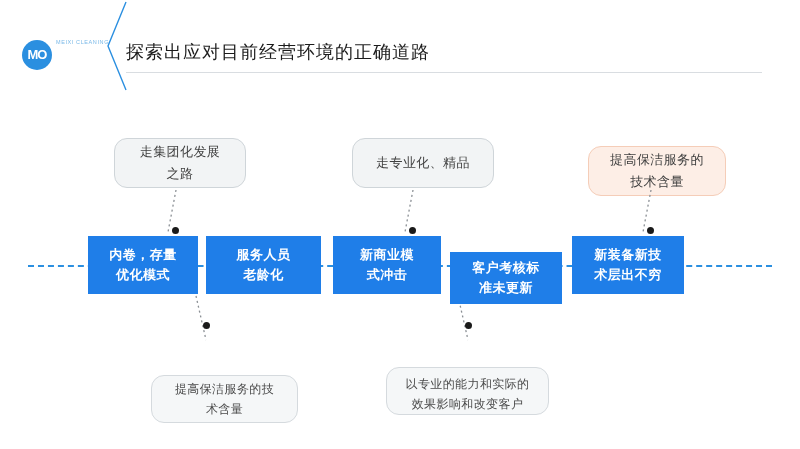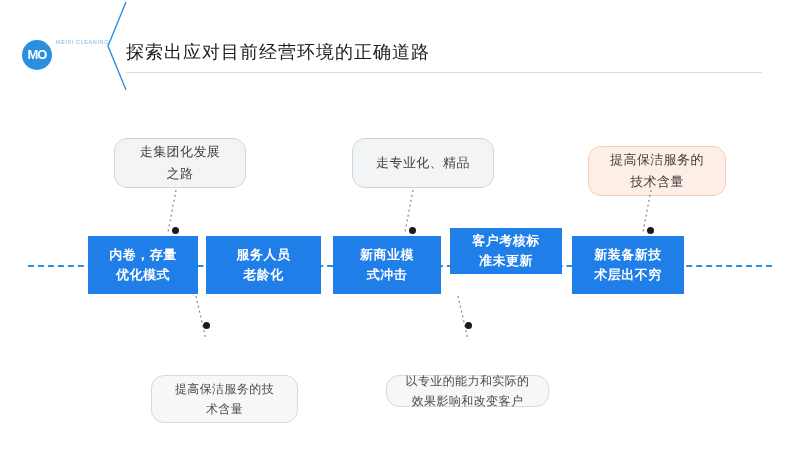--- a/index.html
+++ b/index.html
@@ -234,39 +234,39 @@
   </div>
 </div>
 
 <div class="bluebox" style="left:333px; top:236px; width:108px; height:58px;">
   <div>
 
     <div>新商业模<br>式冲击</div>
   </div>
 </div>
 
-<div class="bluebox" style="left:450px; top:228px; width:112px; height:46px;">
+<div class="bluebox" style="left:450px; top:252px; width:112px; height:52px;">
   <div>
 
     <div>客户考核标<br>准未更新</div>
   </div>
 </div>
 
 <div class="bluebox" style="left:572px; top:236px; width:112px; height:58px;">
   <div>
 
     <div>新装备新技<br>术层出不穷</div>
   </div>
 </div>
 
 <div class="callout bottom" style="left:151px; top:340px; width:147px; height:48px;">
   <div>
     <div>提高保洁服务的技</div>
     <div>术含量</div>
   </div>
 </div>
 
-<div class="callout bottom" style="left:386px; top:340px; width:163px; height:32px;">
+<div class="callout bottom" style="left:386px; top:332px; width:163px; height:48px;align-items:flex-end;">
   <div>
     <div>以专业的能力和实际的</div>
     <div>效果影响和改变客户</div>
   </div>
 </div>
 
 </body></html>

